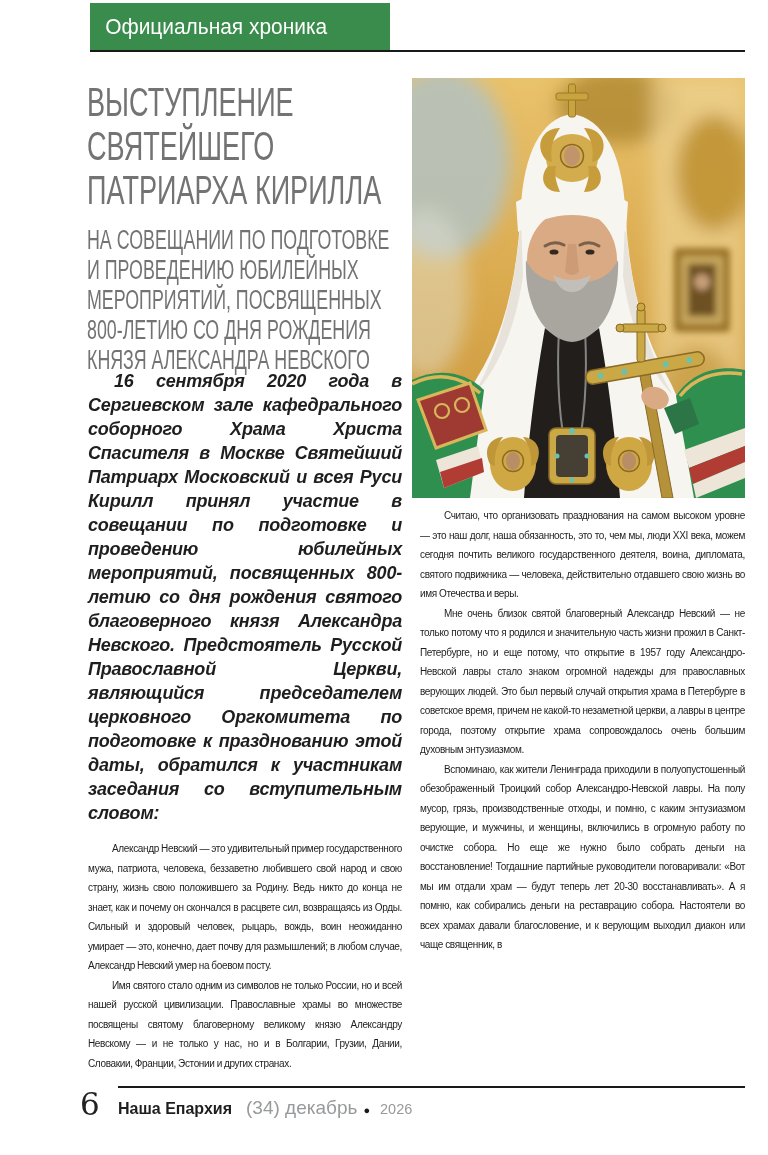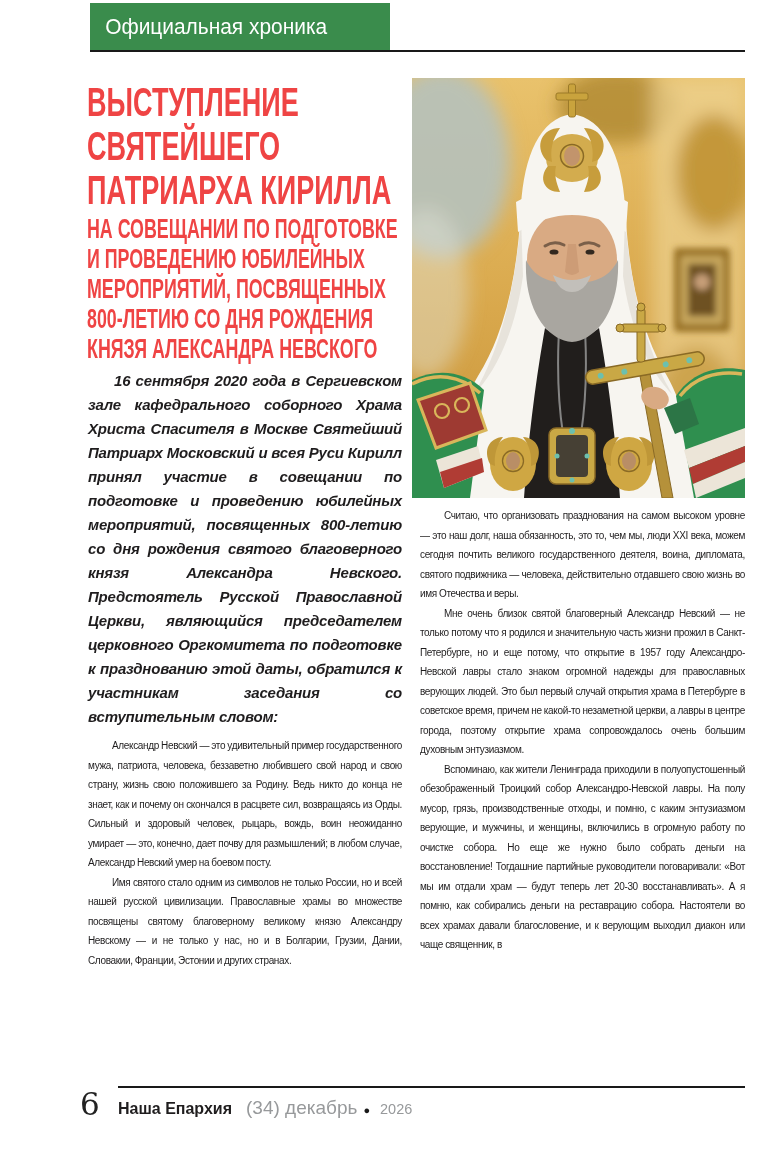--- a/index.html
+++ b/index.html
@@ -7,31 +7,31 @@
         font-family:"Liberation Sans","DejaVu Sans",sans-serif;color:#1f1d1e;padding-left:16px;}
 
   
   .section-banner{position:absolute;left:90px;top:3px;width:300px;height:47px;
         background:#3a8c4c;display:flex;align-items:center;}
   .section-label{color:#ffffff;font-size:22px;padding-left:16px;white-space:nowrap;
         transform:scaleX(0.95);transform-origin:0 50%;}
   .header-rule{position:absolute;left:90px;top:50px;width:655px;height:2px;background:#191919;}
 
   
-  .article-title{position:absolute;left:87px;top:80px;width:335px;color:#ef4444;font-weight:bold;}
+  .article-title{position:absolute;left:87px;top:80px;width:335px;color:#737373;font-weight:normal;}
   .t-lg{font-size:41px;line-height:44px;white-space:nowrap;transform:scaleX(0.66);transform-origin:0 0;}
   .t-sm{font-size:27px;line-height:30px;white-space:nowrap;transform:scaleX(0.66);transform-origin:0 0;}
-  .t-sm-group{margin-top:2px;}
+  .t-sm-group{margin-top:13px;}
 
   
   .col{position:absolute;}
   .col-left{left:88px;top:369px;width:314px;}
   .col-right{left:420px;top:506px;width:325px;}
-  .lead{font-style:italic;font-weight:bold;font-size:15px;line-height:24px;text-align:justify;
-        text-indent:26px;letter-spacing:-0.2px;margin:0 0 7px 0;}
+  .lead{font-style:italic;font-weight:bold;font-size:18px;line-height:24px;text-align:justify;
+        text-indent:26px;letter-spacing:-0.2px;margin:0 0 14px 0;}
   .body-par{margin:0;font-size:10px;line-height:19.5px;text-align:justify;text-indent:24px;
         letter-spacing:-0.35px;word-spacing:-0.3px;}
 
   
   .photo{position:absolute;left:412px;top:78px;width:333px;height:420px;margin:0;}
   .photo svg{display:block;}
 
   
   .footer-rule{position:absolute;left:118px;top:1086px;width:627px;height:2px;background:#191919;}
   .page-number{position:absolute;left:80px;top:1086px;font-family:"DejaVu Serif","Liberation Serif",serif;

